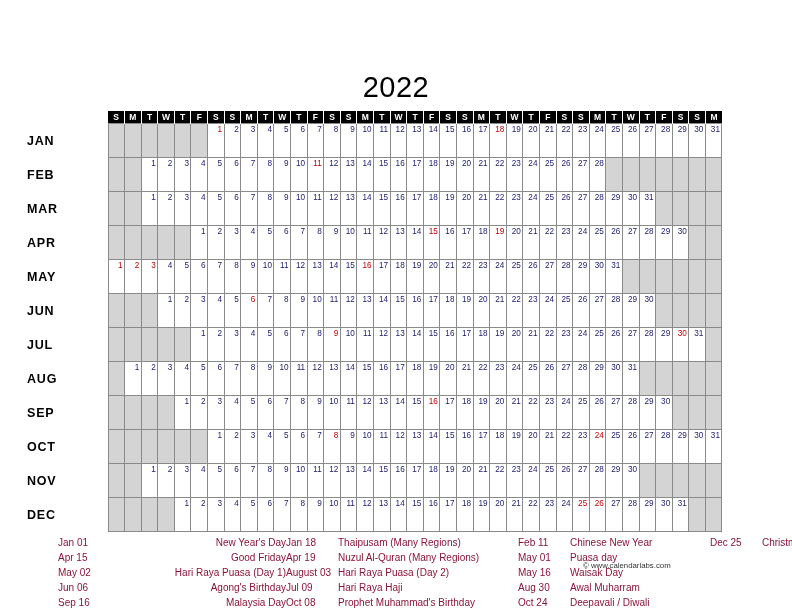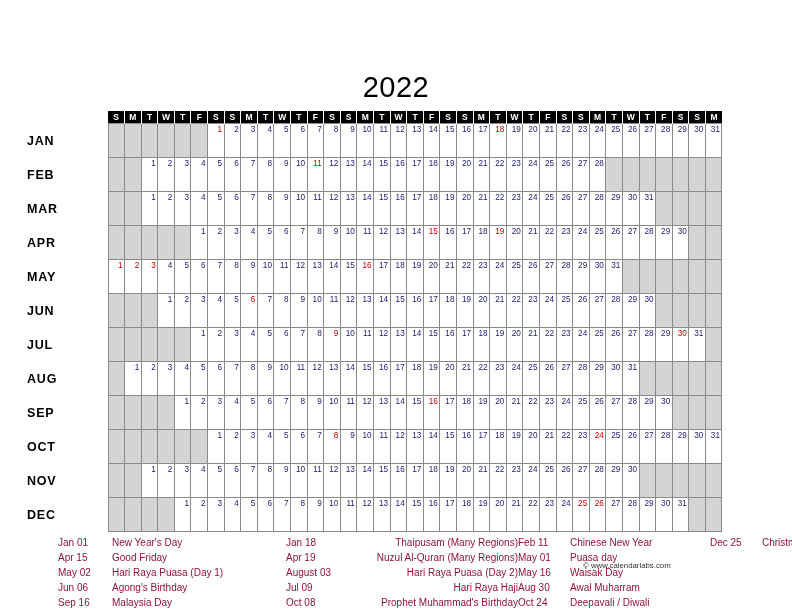--- a/index.html
+++ b/index.html
@@ -128,23 +128,23 @@
   }
   table.legend-table td {
     padding: 2px 0 2px 0;
     font-size: 10px;
     color: #8a1538;
     vertical-align: top;
     white-space: nowrap;
     font-family: "Liberation Sans", sans-serif;
   }
   td.lg-date { width: 54px; }
-  td.lg-name { width: 174px; }
+  td.lg-name { width: 174px; text-align: right; }
   td.lg-date2 { width: 52px; }
-  td.lg-name2 { width: 180px; text-align: right; }
+  td.lg-name2 { width: 180px; }
   td.lg-date3 { width: 52px; }
   td.lg-name3 { width: 140px; }
 
   .credit {
     position: absolute;
     left: 583px;
     top: 526px;
     font-size: 7.8px;
     color: #333333;
     font-family: "Liberation Sans", sans-serif;

